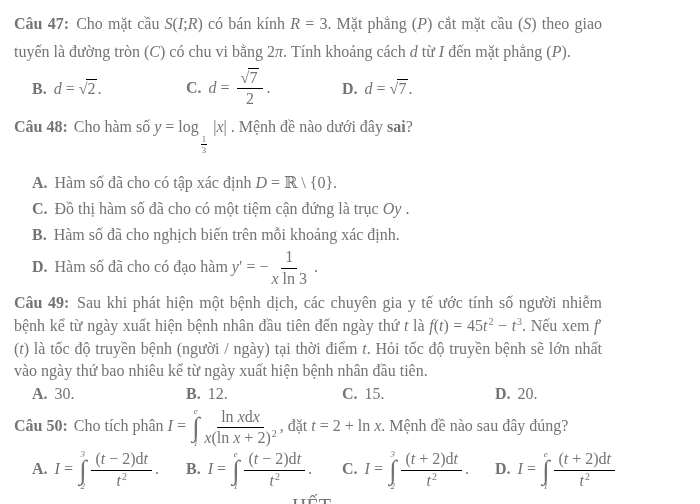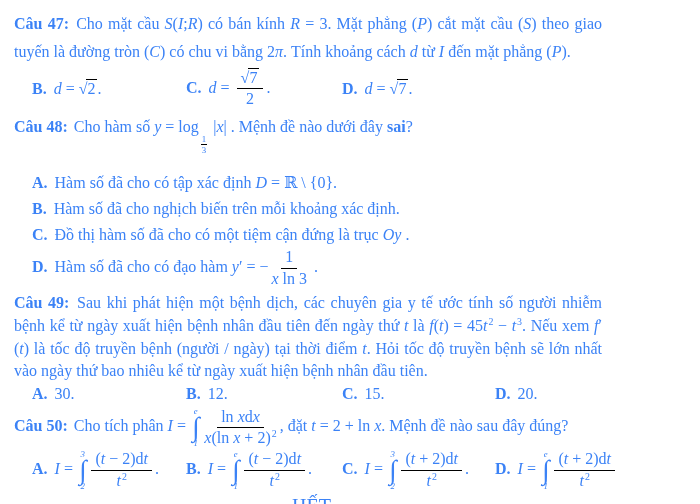--- a/index.html
+++ b/index.html
@@ -1,20 +1,20 @@
 <!DOCTYPE html>
 <html><head>
 <meta charset="utf-8">
 <style>
   html,body{margin:0;padding:0;background:#fff;}
   .page{
     width:616px;height:504px;box-sizing:border-box;
     padding:10px 14px 0 14px;
     font-family:"Liberation Serif","DejaVu Serif",serif;
-    font-size:16px;color:#3b82f6;overflow:hidden;
+    font-size:16px;color:#737373;overflow:hidden;
   }
   .question{margin-bottom:4px;}
   .qbody{margin:0 0 2px 0;text-align:justify;line-height:1.78;}
   .q49 .qbody{line-height:1.42;}
   .q50 .qbody{line-height:1.3;}
   .qnum{margin-right:2px;}
   .vr{font-style:italic;}
   .sp{font-size:0.62em;position:relative;top:-0.55em;margin-left:1px;}
   .sqrt{white-space:nowrap;}
   .rsym{letter-spacing:-1px;}
@@ -50,22 +50,22 @@
           <div class="opt"><b class="olabel">D. </b><span class="vr">d</span> = <span class="sqrt"><span class="rsym">√</span><span class="rbar">7</span></span>.</div>
         </div>
       </div>
       <div class="question q48">
         <p class="qbody"><b class="qnum">Câu 48: </b>Cho hàm số  <span class="vr">y</span> = log<span class="sfrac">
             <span class="sfn">1</span>
             <span class="sfd">3</span>
           </span> |<span class="vr">x</span>| . Mệnh đề nào dưới đây <b>sai</b>?</p>
         <div class="opts-col">
           <div class="opt"><b class="olabel">A. </b>Hàm số đã cho có tập xác định  <span class="vr">D</span> = ℝ \ {0}.</div>
+          <div class="opt"><b class="olabel">C. </b>Đồ thị hàm số đã cho có một tiệm cận đứng là trục  <span class="vr">Oy</span> .</div>
           <div class="opt"><b class="olabel">B. </b>Hàm số đã cho nghịch biến trên mỗi khoảng xác định.</div>
-          <div class="opt"><b class="olabel">C. </b>Đồ thị hàm số đã cho có một tiệm cận đứng là trục  <span class="vr">Oy</span> .</div>
           <div class="opt"><b class="olabel">D. </b>Hàm số đã cho có đạo hàm  <span class="vr">y</span>′ = −<span class="frac">
               <span class="num">1</span>
               <span class="den"><span class="vr">x</span> ln 3</span>
             </span> .</div>
         </div>
       </div>
       <div class="question q49">
         <p class="qbody"><b class="qnum">Câu 49: </b>Sau khi phát hiện một bệnh dịch, các chuyên gia y tế ước tính số người nhiễm bệnh kể từ ngày xuất hiện bệnh nhân đầu tiên đến ngày thứ  <span class="vr">t</span>  là  <span class="vr">f</span>(<span class="vr">t</span>) =  45<span class="vr">t</span><span class="sp">2</span> − <span class="vr">t</span><span class="sp">3</span>.  Nếu xem  <span class="vr">f</span>′(<span class="vr">t</span>)  là tốc độ truyền bệnh (người / ngày) tại thời điểm  <span class="vr">t</span>.  Hỏi tốc độ truyền bệnh sẽ lớn nhất vào ngày thứ bao nhiêu kể từ ngày xuất hiện bệnh nhân đầu tiên.</p>
         <div class="opts-row">
           <div class="opt"><b class="olabel">A. </b>30.</div>

